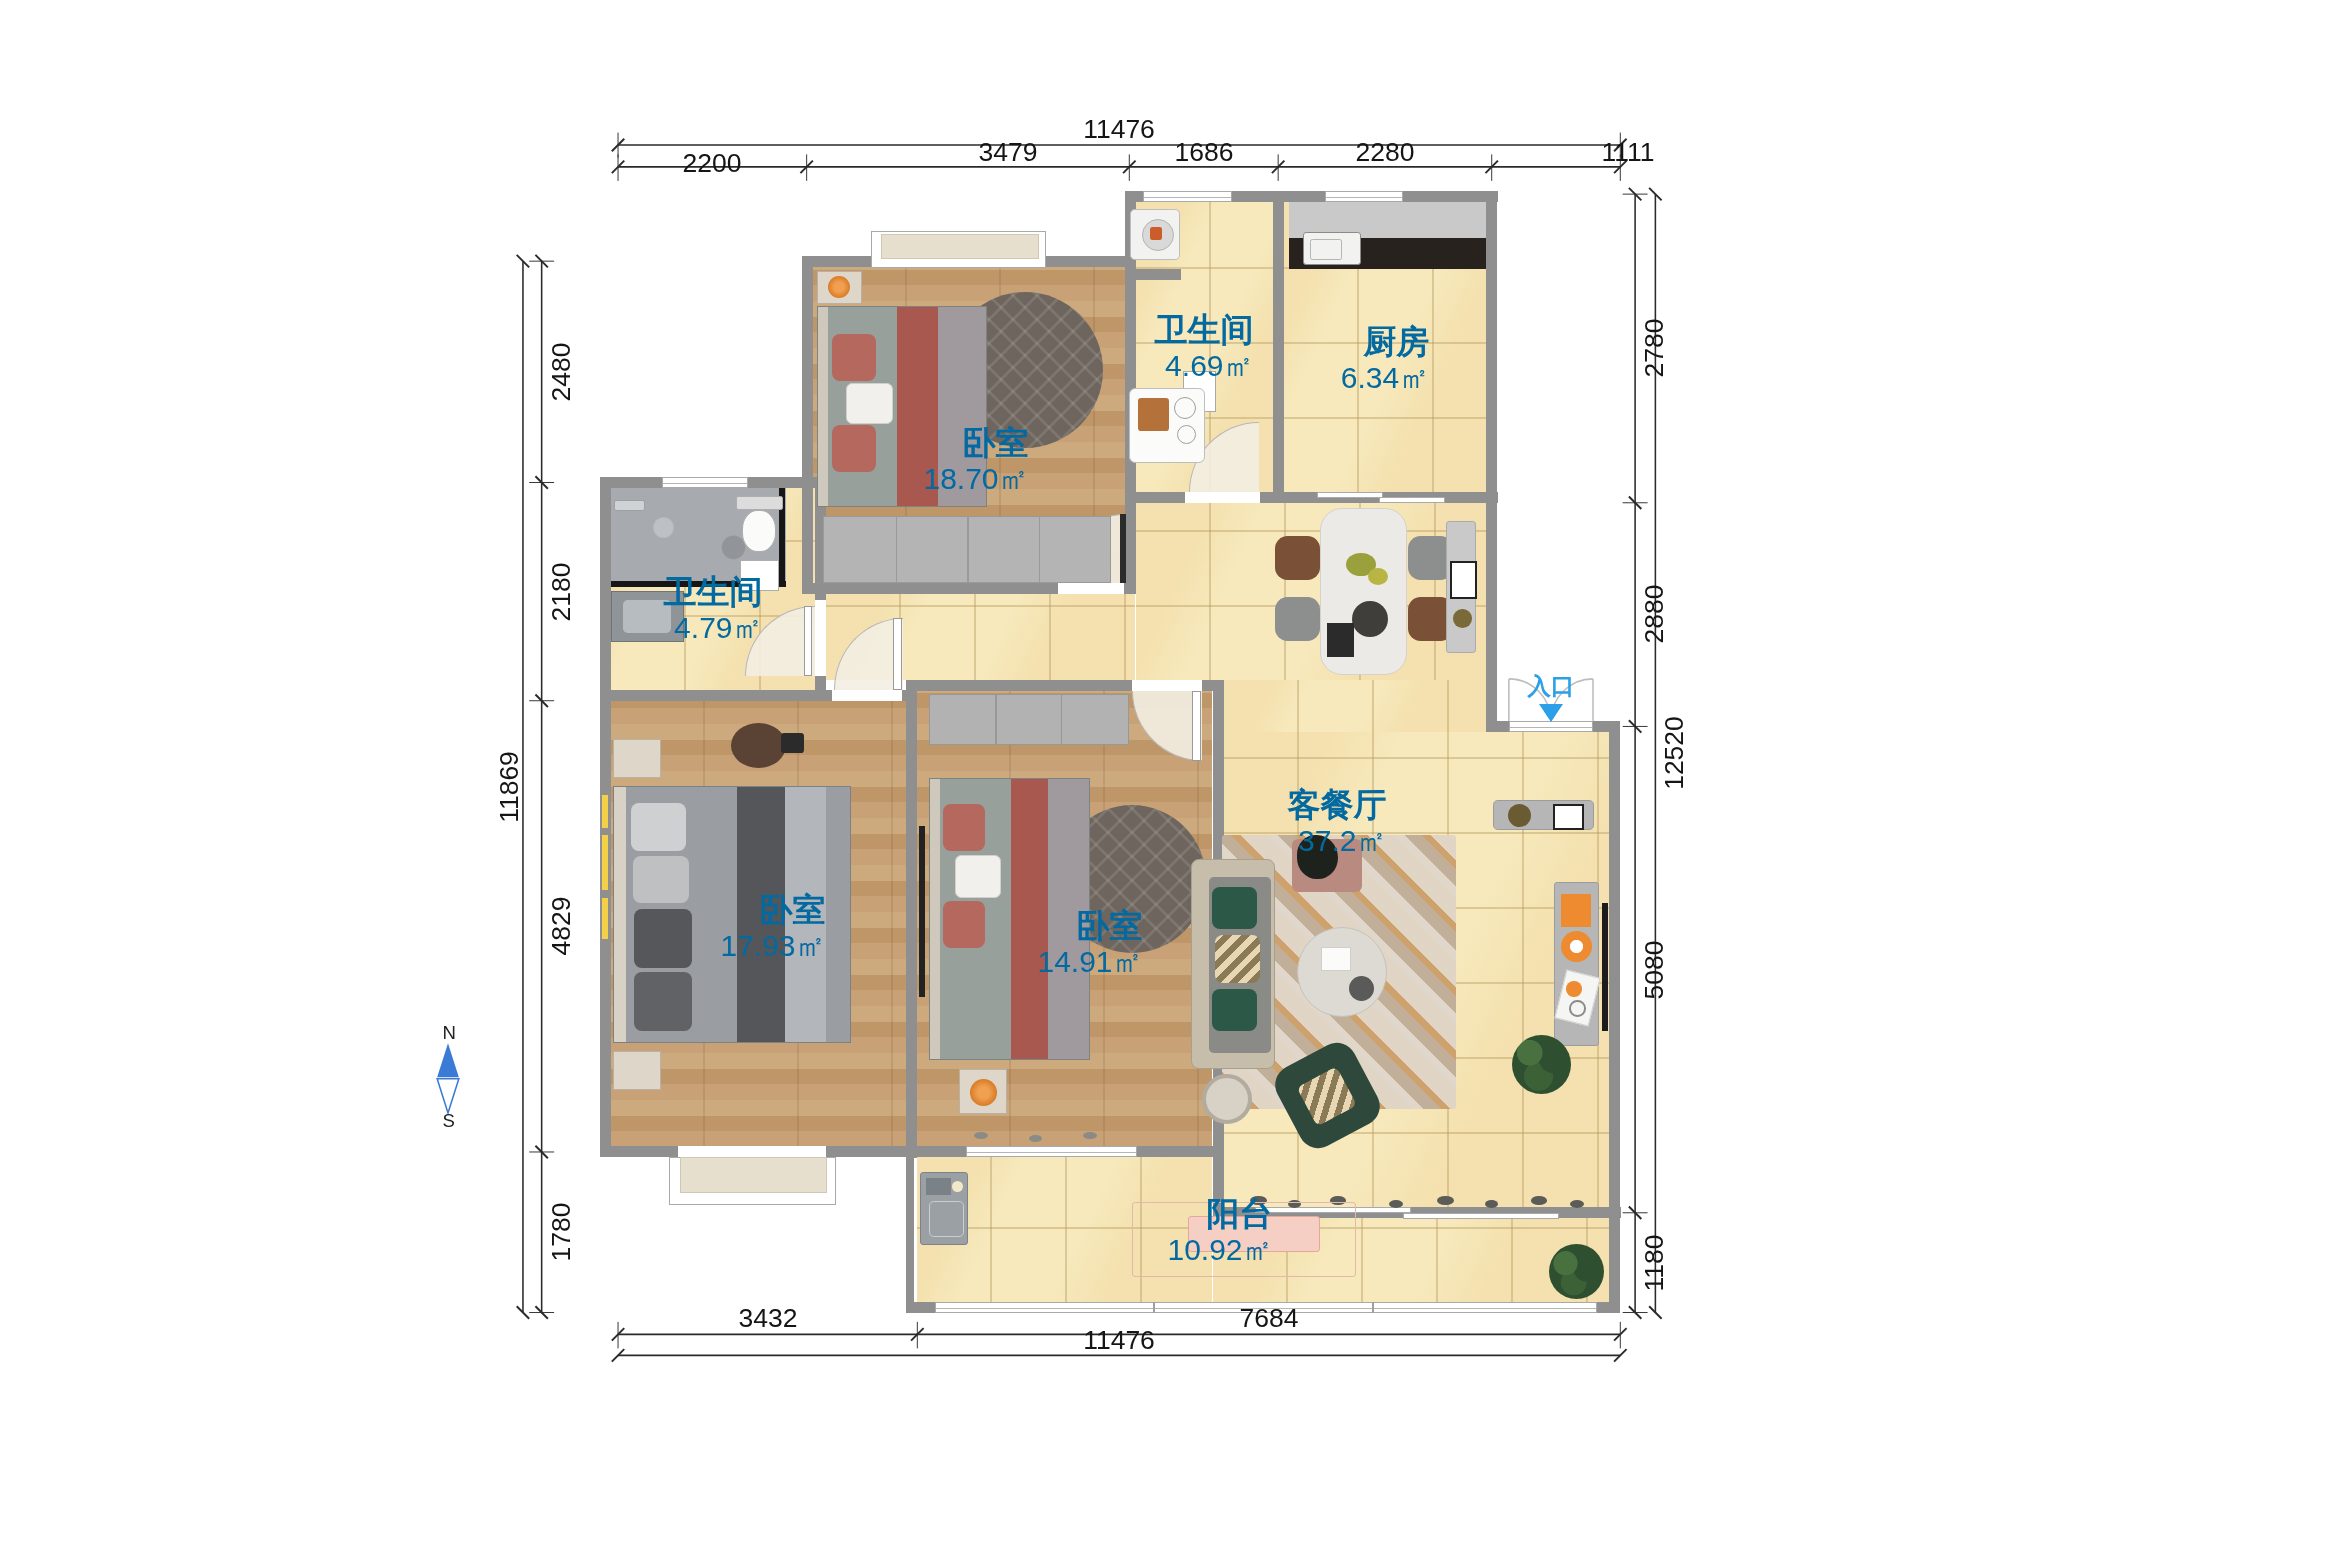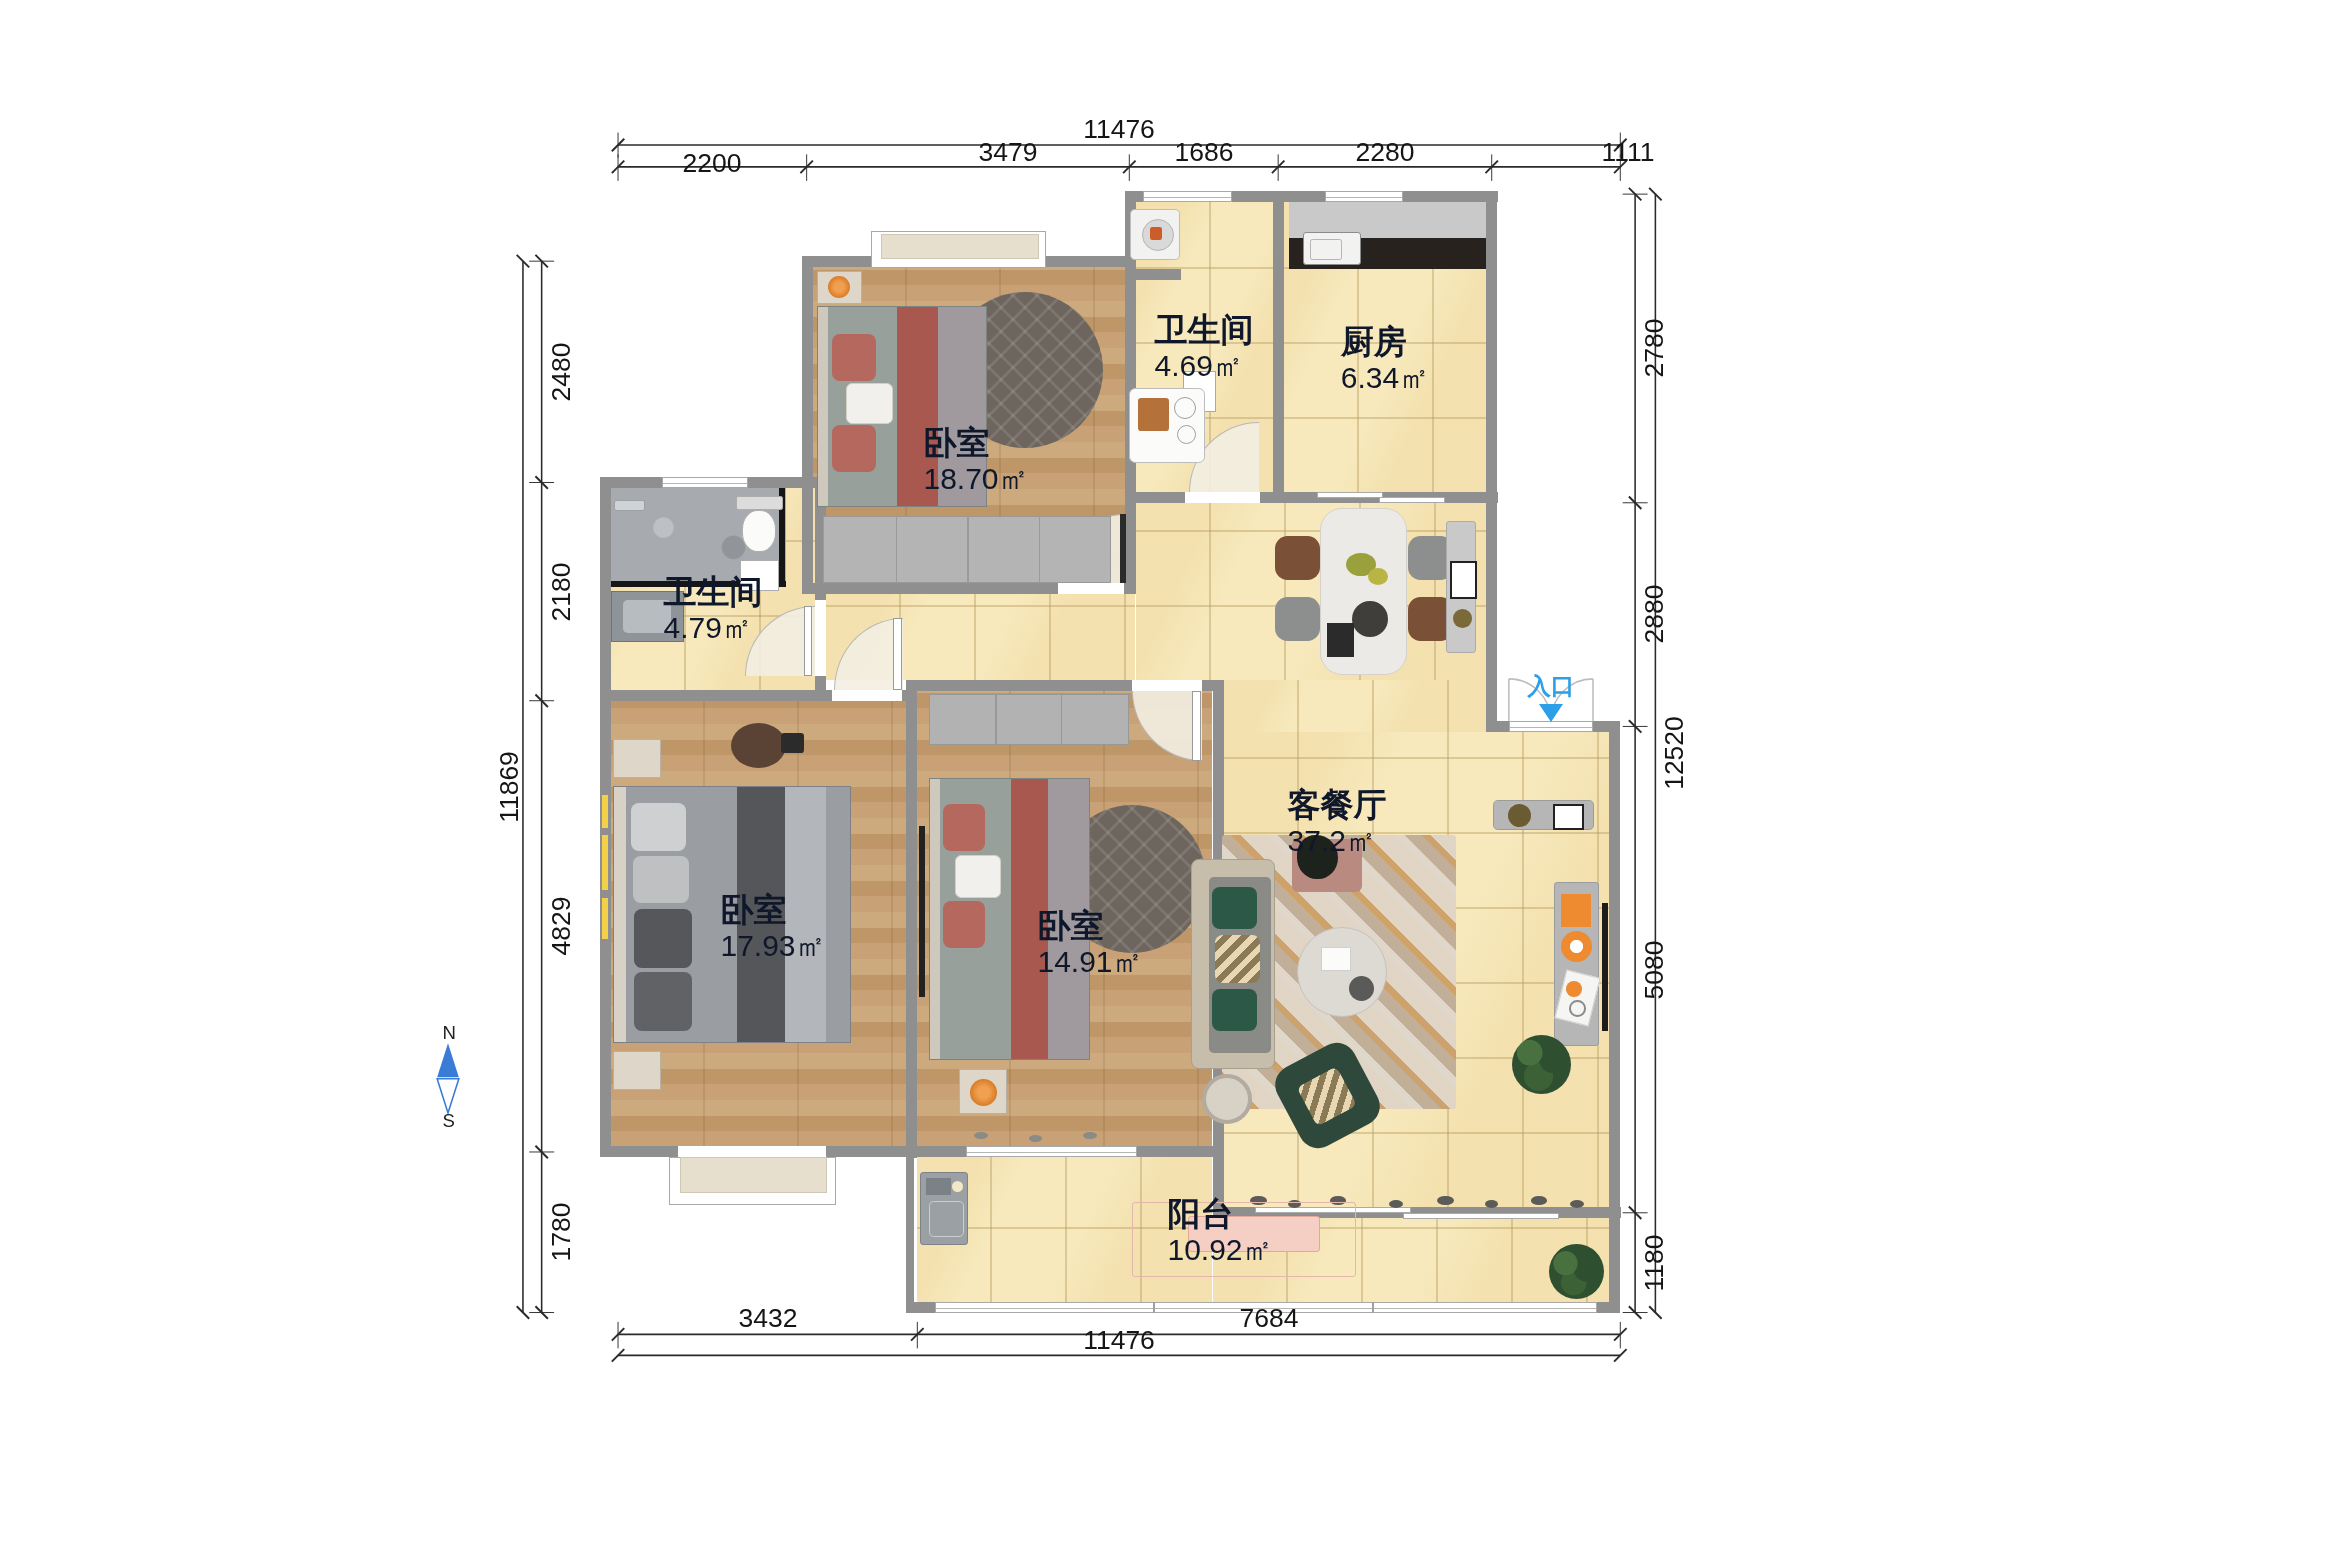--- a/index.html
+++ b/index.html
@@ -12,21 +12,21 @@
     linear-gradient(115deg, rgba(232,196,128,.22) 0 18%, transparent 30% 55%, rgba(232,196,128,.22) 70%),
     var(--tile,#f7e9bc);}
   .wood{position:absolute;background:
     repeating-linear-gradient(90deg, transparent 0 92px, rgba(90,60,30,.13) 92px 94px),
     repeating-linear-gradient(0deg, #c8a176 0 15.6px, #bf9668 15.6px 31px, #cda97e 31px 47px);}
   .win{position:absolute;background:#fff;border:1.6px solid #a9a9a9;box-sizing:border-box;}
   .win .mid{position:absolute;left:0;right:0;top:50%;height:0;border-top:1.2px solid #b5b5b5;}
   .gap{position:absolute;background:#fff;}
   .arc{position:absolute;background:rgba(243,238,226,.9);border:1.6px solid #b7b7b7;box-sizing:border-box;}
   .leaf{position:absolute;background:#fff;border:1.2px solid #9a9a9a;box-sizing:border-box;}
-  .room-label{position:absolute;transform:translate(-50%,-50%);text-align:left;color:#0f172a;z-index:40;line-height:1.12;white-space:nowrap;}
+  .room-label{position:absolute;transform:translate(-50%,-50%);text-align:right;color:#0369a1;z-index:40;line-height:1.12;white-space:nowrap;}
   .room-label .rname{font-size:33px;font-weight:bold;}
   .room-label .rarea{font-size:30px;font-weight:normal;}
   .dim-h{position:absolute;transform:translate(-50%,0);font-size:26.5px;color:#151515;z-index:30;white-space:nowrap;}
   .dim-v{position:absolute;transform:translate(-50%,-50%) rotate(-90deg);font-size:26.5px;color:#151515;z-index:30;white-space:nowrap;}
   .watermark{position:absolute;transform:translate(-50%,-50%);font-size:64px;font-weight:bold;color:#a6a6a6;letter-spacing:4.7px;z-index:50;white-space:nowrap;}
   .furn{position:absolute;box-sizing:border-box;}
   .rug-round{position:absolute;border-radius:50%;background:
     repeating-linear-gradient(45deg, rgba(255,255,255,.10) 0 3.1px, transparent 3.1px 17px),
     repeating-linear-gradient(-45deg, rgba(255,255,255,.10) 0 3.1px, transparent 3.1px 17px),
     #6e665e;}

